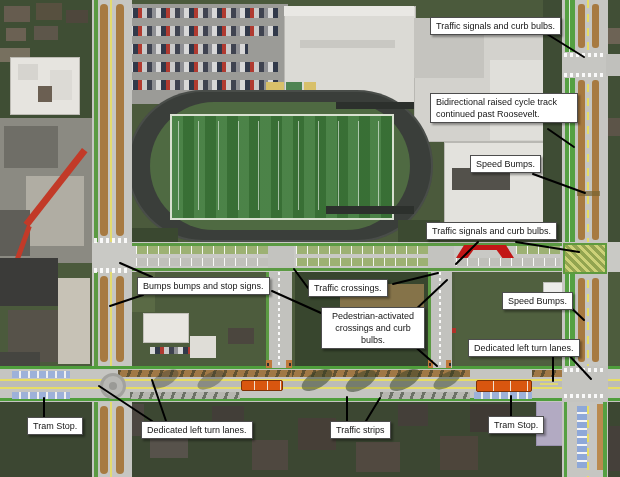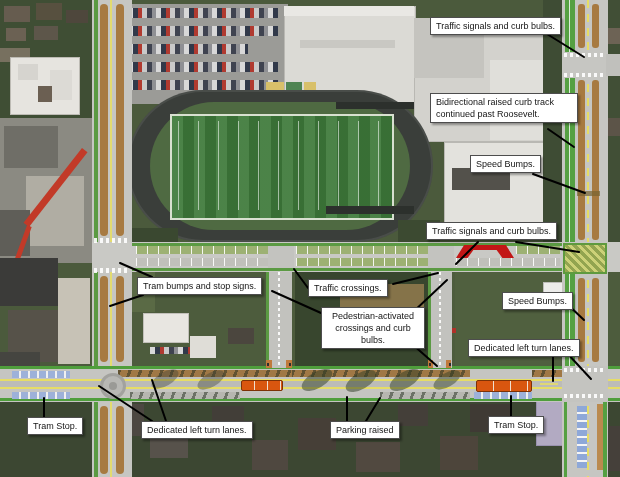--- a/index.html
+++ b/index.html
@@ -219,26 +219,26 @@
       <line x1="566" y1="352" x2="591" y2="379" stroke="#000000" stroke-width="2" stroke-linecap="round"></line>
       <line x1="44" y1="417" x2="44" y2="398" stroke="#000000" stroke-width="2" stroke-linecap="round"></line>
       <line x1="152" y1="421" x2="99" y2="386" stroke="#000000" stroke-width="2" stroke-linecap="round"></line>
       <line x1="166" y1="421" x2="152" y2="380" stroke="#000000" stroke-width="2" stroke-linecap="round"></line>
       <line x1="347" y1="421" x2="347" y2="397" stroke="#000000" stroke-width="2" stroke-linecap="round"></line>
       <line x1="366" y1="421" x2="380" y2="398" stroke="#000000" stroke-width="2" stroke-linecap="round"></line>
       <line x1="511" y1="416" x2="511" y2="396" stroke="#000000" stroke-width="2" stroke-linecap="round"></line>
     </svg>
   <div id="notes">
       <div class="note" style="left: 430px; top: 17px;"><span>Traffic signals and curb bulbs.</span></div>
-      <div class="note wrap" style="left: 430px; top: 93px; width: 136px;"><span>Bidirectional raised curb track continued past Roosevelt.</span></div>
+      <div class="note wrap" style="left: 430px; top: 93px; width: 136px;"><span>Bidirectional raised cycle track continued past Roosevelt.</span></div>
       <div class="note" style="left: 470px; top: 155px;"><span>Speed Bumps.</span></div>
       <div class="note" style="left: 426px; top: 222px;"><span>Traffic signals and curb bulbs.</span></div>
-      <div class="note" style="left: 137px; top: 277px;"><span>Tram bumps and stop signs.</span></div>
+      <div class="note" style="left: 137px; top: 277px;"><span>Bumps bumps and stop signs.</span></div>
       <div class="note" style="left: 308px; top: 279px;"><span>Traffic crossings.</span></div>
       <div class="note" style="left: 502px; top: 292px;"><span>Speed Bumps.</span></div>
       <div class="note wrap" style="left: 321px; top: 307px; width: 92px; text-align: center;"><span>Pedestrian-activated crossings and curb bulbs.</span></div>
       <div class="note" style="left: 468px; top: 339px;"><span>Dedicated left turn lanes.</span></div>
       <div class="note" style="left: 27px; top: 417px;"><span>Tram Stop.</span></div>
       <div class="note" style="left: 141px; top: 421px;"><span>Dedicated left turn lanes.</span></div>
-      <div class="note" style="left: 330px; top: 421px;"><span>Parking raised</span></div>
+      <div class="note" style="left: 330px; top: 421px;"><span>Traffic strips</span></div>
       <div class="note" style="left: 488px; top: 416px;"><span>Tram Stop.</span></div>
     </div>
 </div>
 
 </body></html>

